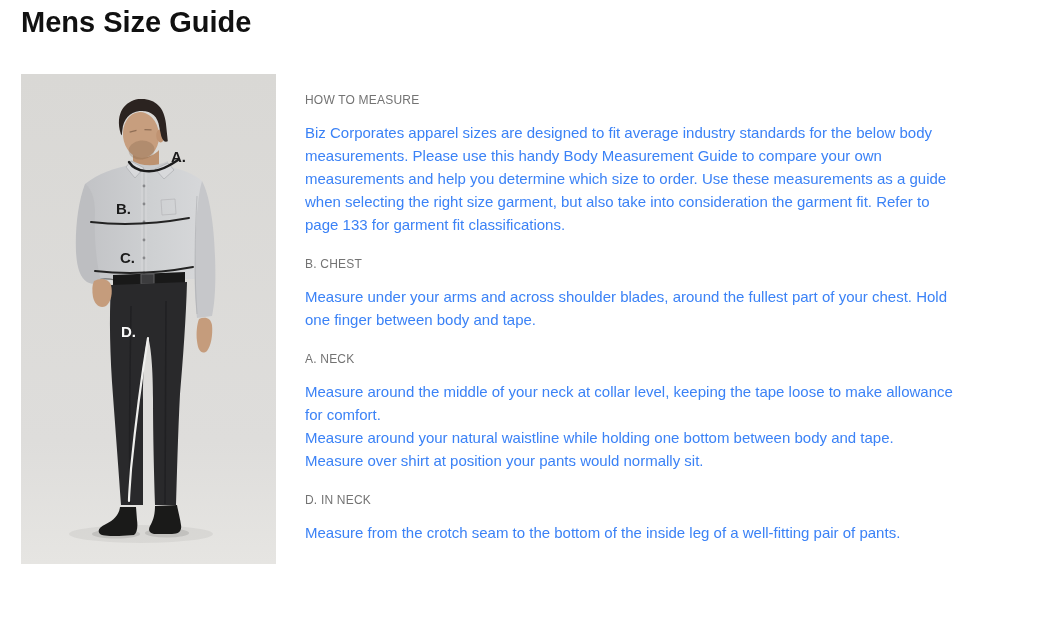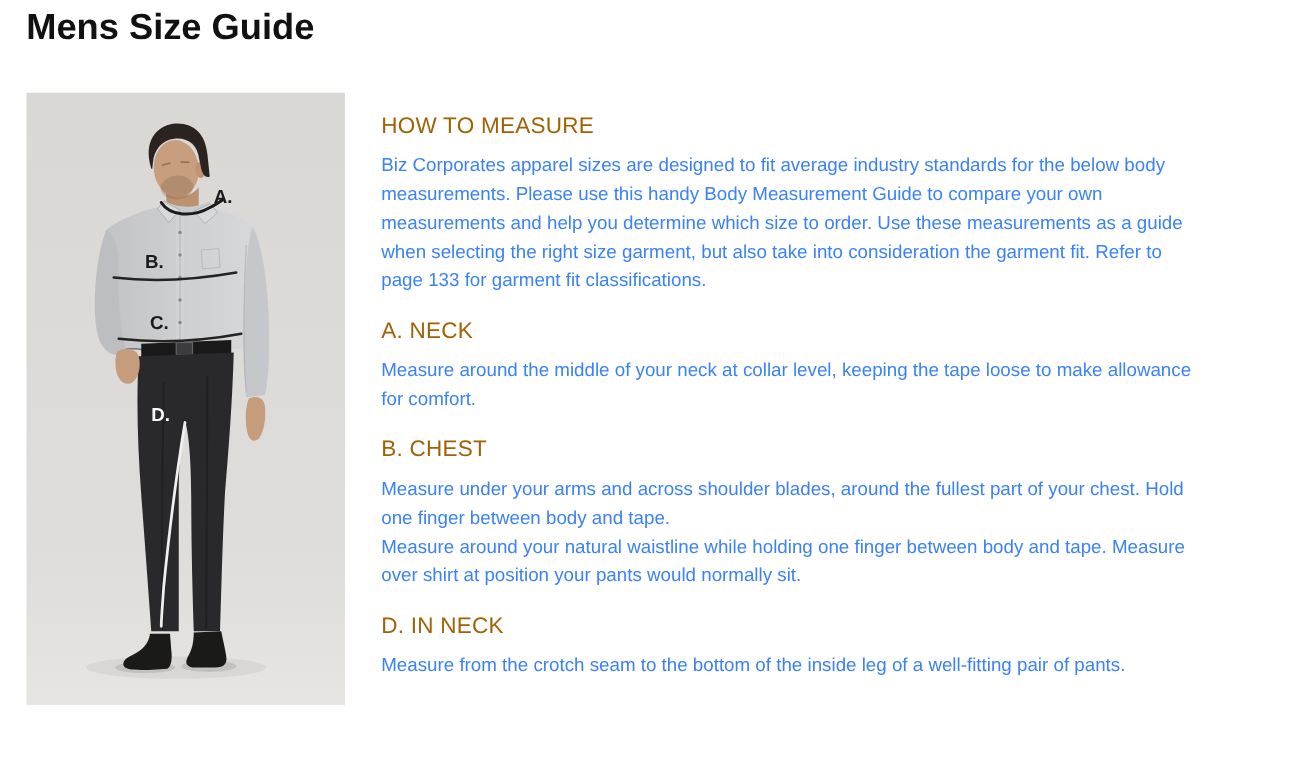--- a/index.html
+++ b/index.html
@@ -32,24 +32,24 @@
     height: 490px;
   }
   .photo-column svg { display: block; }
   .text-column {
     margin-left: 29px;
     width: 650px;
     padding-top: 16px;
   }
   .measure-section h2 {
     margin: 18px 0 10px 0;
-    font-size: 18px;
+    font-size: 12px;
     line-height: 21px;
     font-weight: 500;
-    color: #a16207;
+    color: #737373;
     letter-spacing: 0.2px;
   }
   .measure-section:first-child h2 { margin-top: 0; }
   .measure-section p {
     margin: 0;
     font-size: 15px;
     line-height: 23px;
     color: #3b82f6;
   }
   .fig-label {
@@ -150,31 +150,31 @@
     </div>
 
     <div class="text-column">
 
       <section class="measure-section">
         <h2>HOW TO MEASURE</h2>
         <p>Biz Corporates apparel sizes are designed to fit average industry standards for the below body measurements. Please use this handy Body Measurement Guide to compare your own measurements and help you determine which size to order. Use these measurements as a guide when selecting the right size garment, but also take into consideration the garment fit. Refer to page 133 for garment fit classifications.</p>
       </section>
 
       <section class="measure-section">
+        <h2>B. CHEST</h2>
+        <p>Measure under your arms and across shoulder blades, around the fullest part of your chest. Hold one finger between body and tape.</p>
+      </section>
+
+      <section class="measure-section">
         <h2>A. NECK</h2>
         <p>Measure around the middle of your neck at collar level, keeping the tape loose to make allowance for comfort.</p>
       </section>
 
       <section class="measure-section">
-        <h2>B. CHEST</h2>
-        <p>Measure under your arms and across shoulder blades, around the fullest part of your chest. Hold one finger between body and tape.</p>
-      </section>
-
-      <section class="measure-section">
-        <p>Measure around your natural waistline while holding one finger between body and tape. Measure over shirt at position your pants would normally sit.</p>
+        <p>Measure around your natural waistline while holding one bottom between body and tape. Measure over shirt at position your pants would normally sit.</p>
       </section>
 
       <section class="measure-section">
         <h2>D. IN NECK</h2>
         <p>Measure from the crotch seam to the bottom of the inside leg of a well-fitting pair of pants.</p>
       </section>
 
     </div>
   </div>
 </div>

